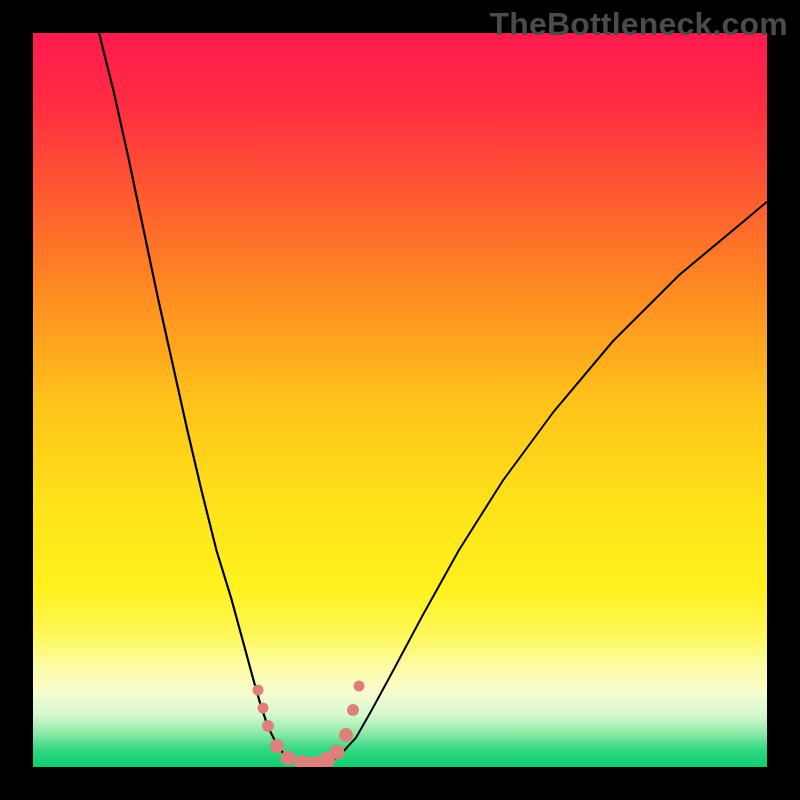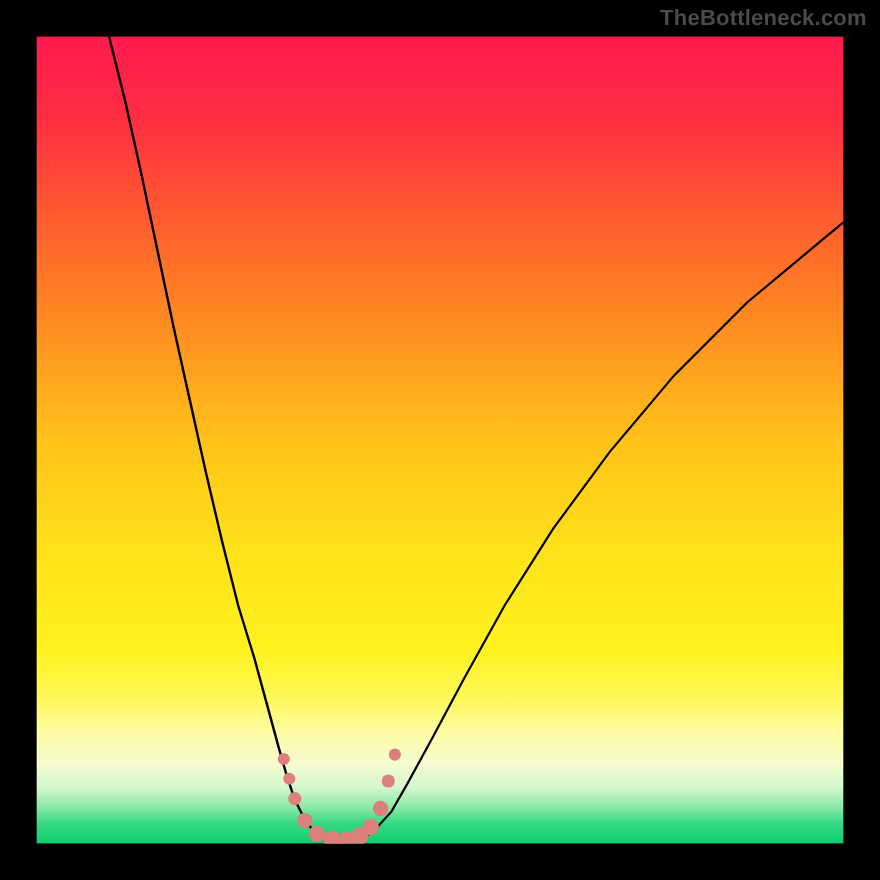--- a/index.html
+++ b/index.html
@@ -8,21 +8,21 @@
     position: absolute;
     top: 0; left: 0;
     width: 800px; height: 800px;
     background: #000;
   }
   .watermark {
     position: absolute;
     top: 6px;
     right: 12px;
     font-family: Arial, Helvetica, sans-serif;
-    font-size: 20px;
+    font-size: 32px;
     font-weight: 600;
     color: #4b4b4b;
     letter-spacing: 0.2px;
     z-index: 5;
   }
   .plot-area {
     position: absolute;
     left: 33px;
     top: 33px;
     width: 734px;

